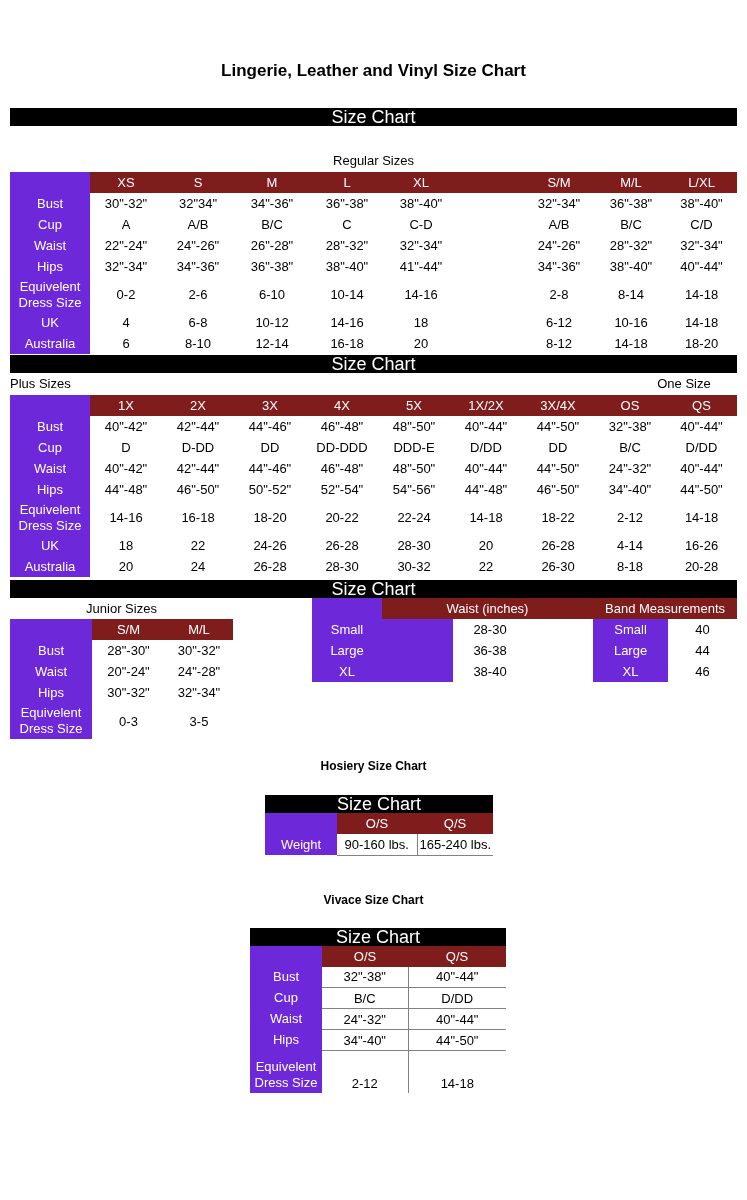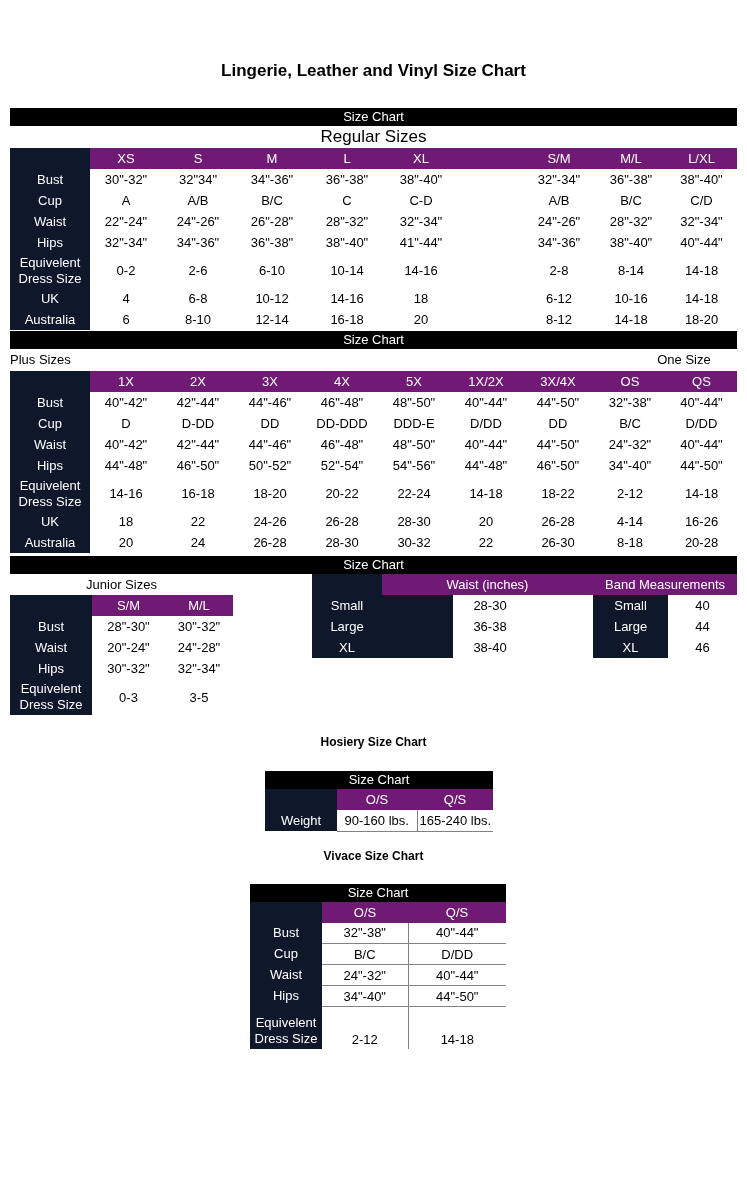--- a/index.html
+++ b/index.html
@@ -16,43 +16,43 @@
   h1.main-title {
     margin: 60px 0 0;
     font-size: 17px; line-height: 21px;
     font-weight: bold; text-align: center;
   }
   h2.subtitle {
     font-size: 12px; line-height: 21px;
     font-weight: bold; text-align: center;
   }
   .hosiery-title { margin: 17px 0 0; }
-  .vivace-title  { margin: 14px 0 0; }
+  .vivace-title  { margin: 34px 0 0; }
 
   .bar {
     height: 18px; line-height: 18px;
     background: #000000; color: #ffffff;
-    text-align: center; font-size: 13px;
+    text-align: center; font-size: 18px;
   }
   .bar1 { margin-top: 27px; }
   .bar2 { margin-top: 1px; }
   .bar3 { margin-top: 3px; }
   .hbar { width: 228px; margin: 18px 0 0 255px; }
   .vbar { width: 256px; margin: 17px 0 0 240px; }
 
-  .secrow { height: 22px; line-height: 22px; text-align: center; font-size: 17px; }
+  .secrow { height: 22px; line-height: 22px; text-align: center; font-size: 13px; margin-top: 24px; }
   .splitrow { height: 22px; line-height: 22px; font-size: 13px; display: flex; }
   .splitrow .half { width: 50%; text-align: left; }
   .splitrow .one  { margin-left: auto; width: 106px; text-align: center; }
 
   table { border-collapse: collapse; table-layout: fixed; }
   td { padding: 0; text-align: center; font-size: 13px; height: 21px; overflow: hidden; }
   tr.hdr { height: 19px; }
-  td.lbl { background: #0f172a; color: #ffffff; white-space: normal; line-height: 16px; }
-  td.h   { background: #701a75; color: #ffffff; white-space: nowrap; }
+  td.lbl { background: #6d28d9; color: #ffffff; white-space: normal; line-height: 16px; }
+  td.h   { background: #7f1d1d; color: #ffffff; white-space: nowrap; }
   td.v   { background: #ffffff; color: #000000; white-space: nowrap; }
   td.plain { background: #ffffff; }
 
   table.big { width: 727px; }
   table.big tr:nth-child(6) { height: 35px; }
 
   .jm { display: flex; }
   .jblock { width: 223px; }
   .mblock { width: 425px; margin-left: 79px; }
   .jm .blocktitle { height: 21px; line-height: 21px; text-align: center; font-size: 13px; }

